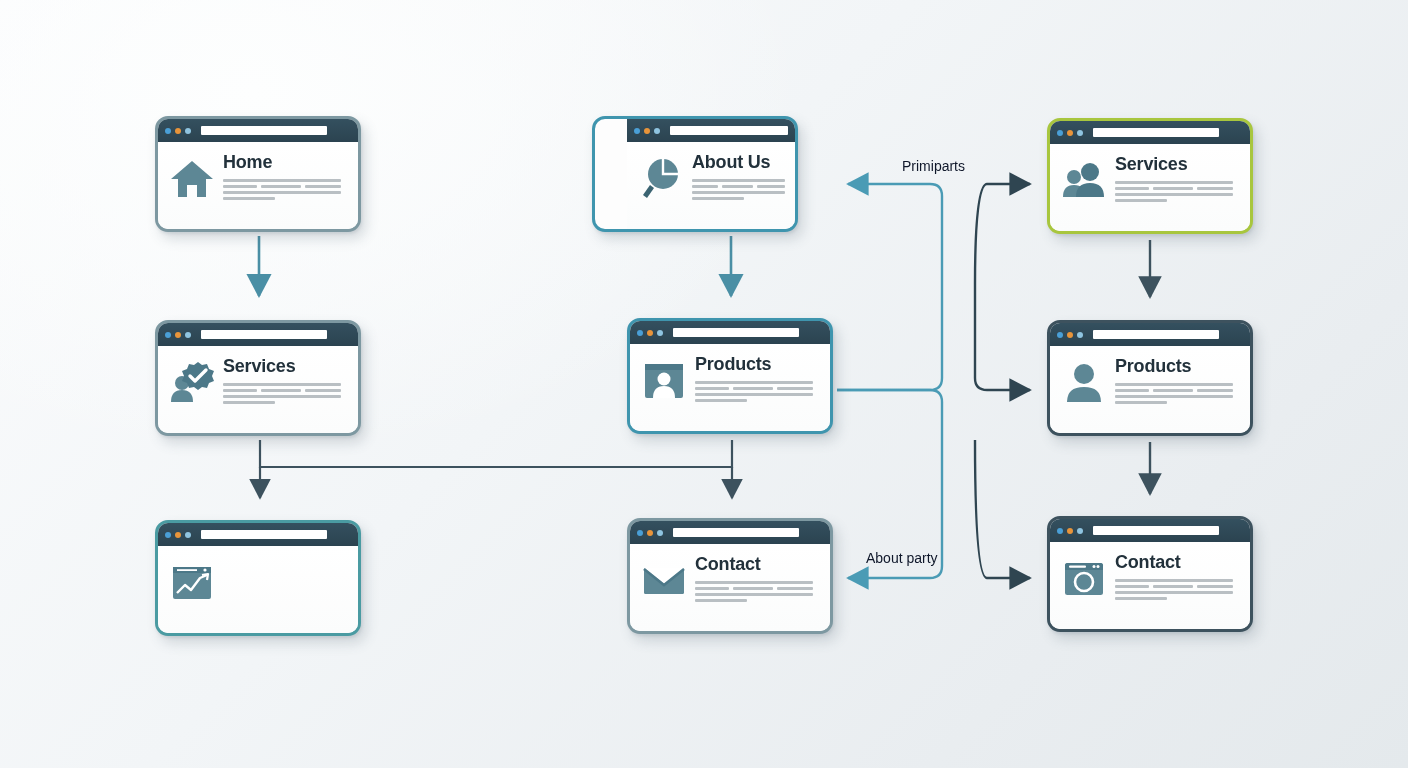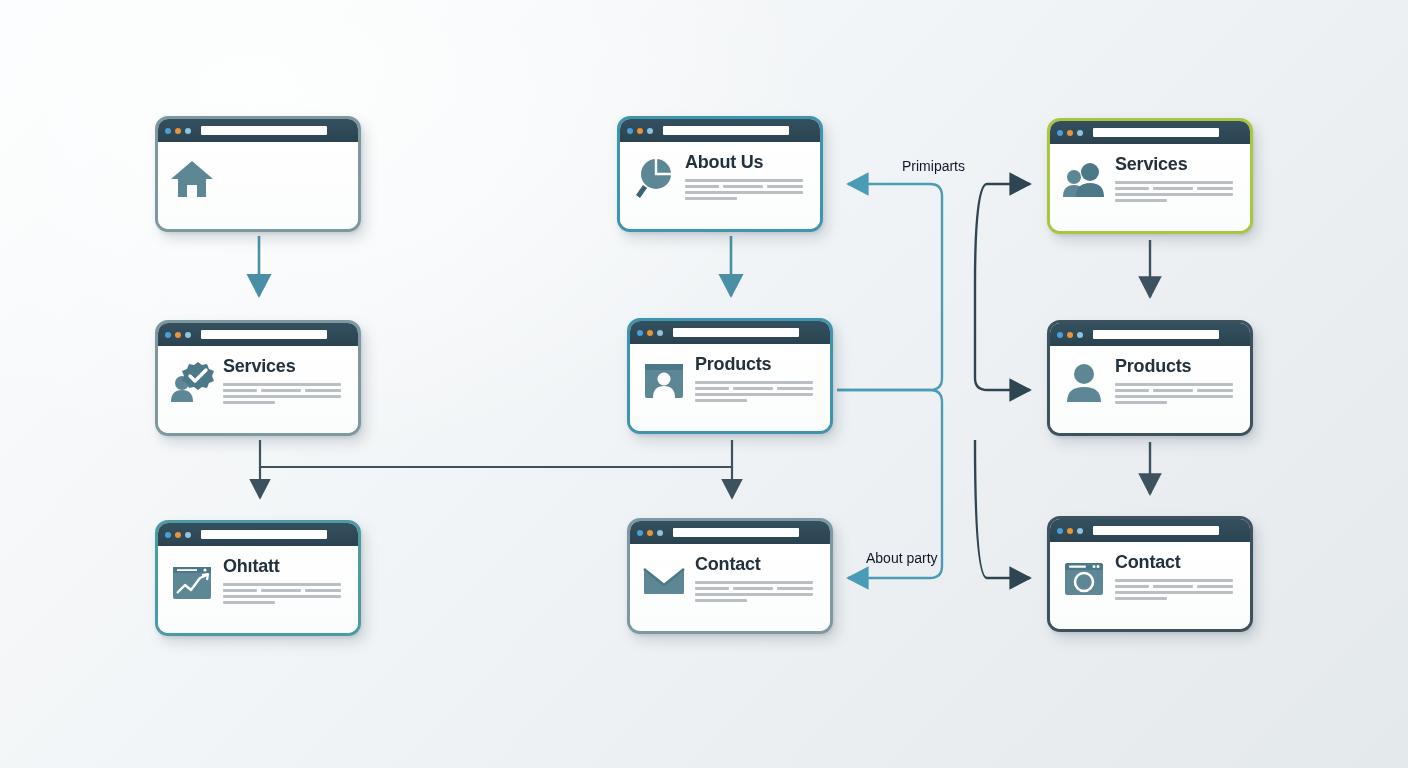--- a/index.html
+++ b/index.html
@@ -176,24 +176,43 @@
       <span class="dot o"></span>
       <span class="dot l"></span>
       <span class="urlbar"></span>
     </div>
     <div class="cardbody">
       <div class="iconwrap">
         <svg viewBox="0 0 46 46">
             <path d="M23 6 L44 24 L37 24 L37 42 L28 42 L28 30 L18 30 L18 42 L9 42 L9 24 L2 24 Z" fill="#5d8795"></path>
           </svg>
       </div>
-    </div>
-  </div>
-
-  <div class="card teal" style="left:617px; top:116px;">
+      <div class="textcol">
+        <div class="cardtitle">Home</div>
+        <div class="lines">
+          <div class="lrow">
+              <span class="seg" style="width:118px"></span>
+            </div>
+          <div class="lrow">
+              <span class="seg" style="width:34px"></span>
+              <span class="seg" style="width:40px"></span>
+              <span class="seg" style="width:36px"></span>
+            </div>
+          <div class="lrow">
+              <span class="seg" style="width:118px"></span>
+            </div>
+          <div class="lrow">
+              <span class="seg" style="width:52px"></span>
+            </div>
+        </div>
+      </div>
+    </div>
+  </div>
+
+  <div class="card teal" style="left:592px; top:116px;padding-left:32px;">
     <div class="titlebar">
       <span class="dot b"></span>
       <span class="dot o"></span>
       <span class="dot l"></span>
       <span class="urlbar"></span>
     </div>
     <div class="cardbody">
       <div class="iconwrap">
         <svg viewBox="0 0 46 46">
           <path d="M12 30 L5 40 L9 43 L16 33 Z" fill="#3b6472"></path>
@@ -384,39 +403,20 @@
     <div class="cardbody">
       <div class="iconwrap">
         <svg viewBox="0 0 46 46">
           <rect x="4" y="8" width="38" height="32" rx="2" fill="#5d8795"></rect>
           <rect x="4" y="8" width="38" height="6" fill="#4c7888"></rect>
           <circle cx="36" cy="11" r="1.6" fill="#ffffff"></circle>
           <rect x="8" y="10.2" width="20" height="1.8" fill="#ffffff"></rect>
           <path d="M8 34 L16 26 L22 31 L31 19 L38 16" stroke="#ffffff" stroke-width="2.4" fill="none" stroke-linejoin="round"></path>
           <path d="M33 16 L39 15 L38 21" stroke="#ffffff" stroke-width="2.2" fill="none" stroke-linejoin="round"></path>
         </svg>
-      </div>
-      <div class="textcol">
-        <div class="cardtitle">Ohıtatt</div>
-        <div class="lines">
-          <div class="lrow">
-              <span class="seg" style="width:118px"></span>
-            </div>
-          <div class="lrow">
-              <span class="seg" style="width:34px"></span>
-              <span class="seg" style="width:40px"></span>
-              <span class="seg" style="width:36px"></span>
-            </div>
-          <div class="lrow">
-              <span class="seg" style="width:118px"></span>
-            </div>
-          <div class="lrow">
-              <span class="seg" style="width:52px"></span>
-            </div>
-        </div>
       </div>
     </div>
   </div>
 
   <div class="card slate" style="left:627px; top:518px;">
     <div class="titlebar">
       <span class="dot b"></span>
       <span class="dot o"></span>
       <span class="dot l"></span>
       <span class="urlbar"></span>

